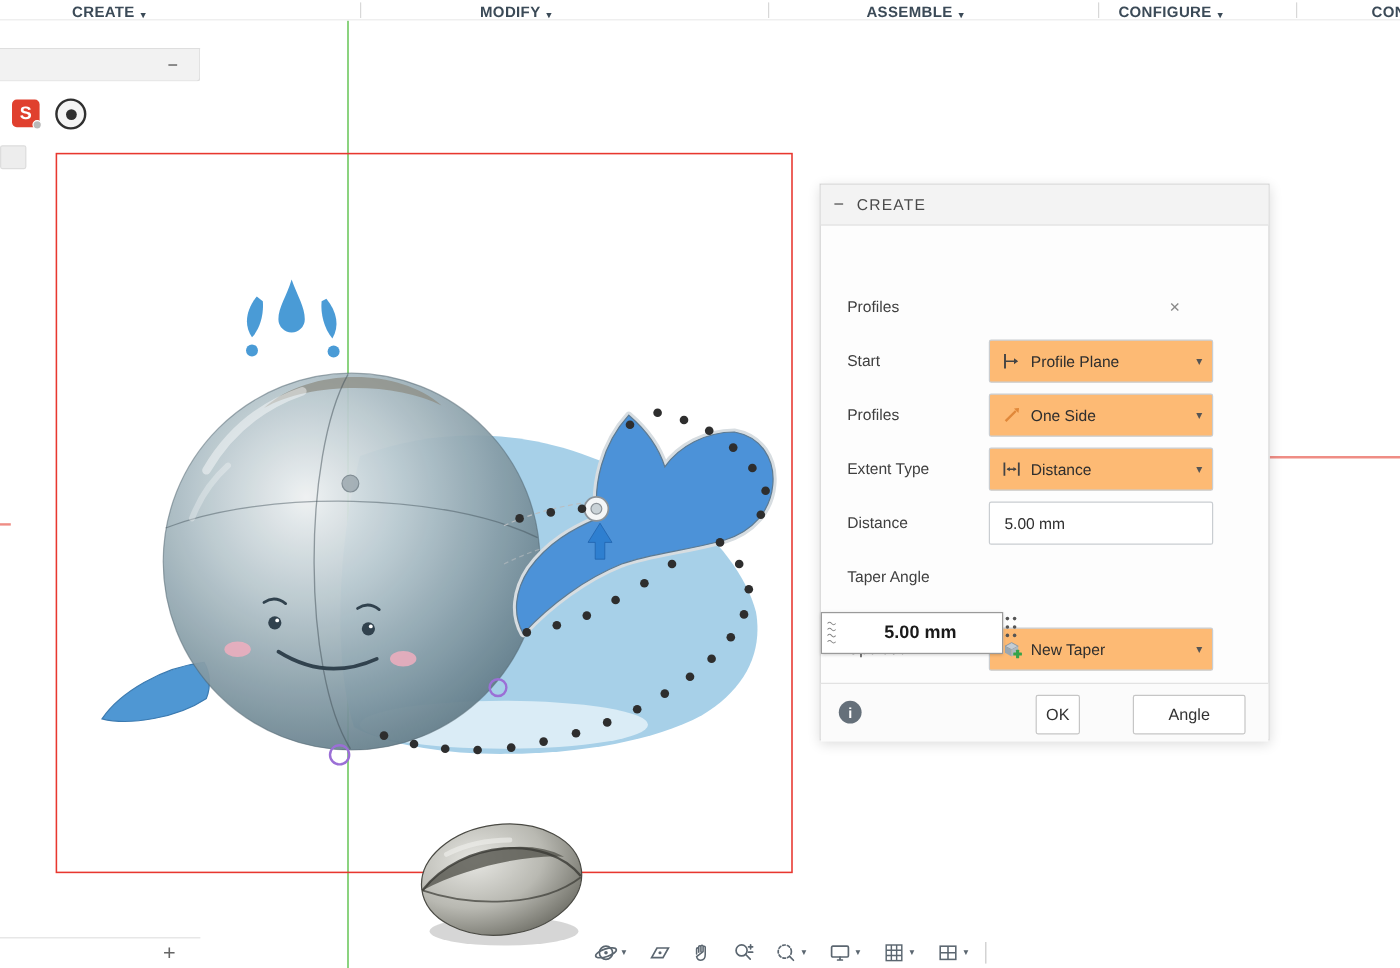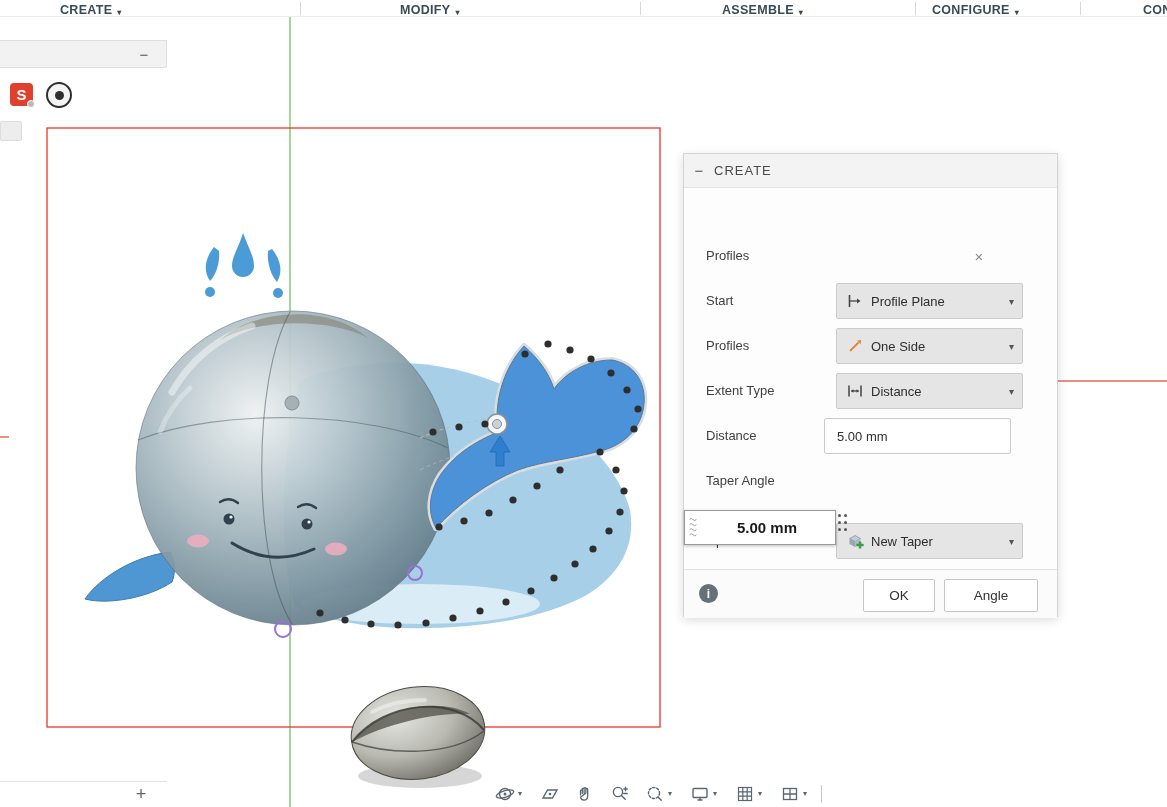--- a/index.html
+++ b/index.html
@@ -52,37 +52,37 @@
   .ctrl { position:absolute; left:140px; top:0; height:36px; }
   .type-btn { width:36px; height:32px; margin-top:2px; margin-right:8px; background:#fff;
               border:1px solid transparent; border-radius:2px; display:inline-flex;
               align-items:center; justify-content:center; cursor:pointer; }
   .type-btn.selected { border:1px solid #0696d7; background:#e4f3fb; }
   #profiles-btn { width:128px; height:36px; border:1.5px solid #0696d7; background:#e4f3fb;
                   border-radius:2px; display:flex; align-items:center; gap:6px; padding-left:8px;
                   font-size:13px; color:#2e2e2e; cursor:pointer; }
   #profiles-clear { position:absolute; left:280px; top:0; width:30px; height:36px; display:flex;
                     align-items:center; justify-content:center; color:#8a8a8a; font-size:15px; cursor:pointer; }
-  .dd { width:187px; height:36px; background:#e5e5e5; border:1px solid #c9cdd1; border-radius:2px;
-        display:flex; align-items:center; padding:0 6px 0 6px; cursor:pointer;margin-left:12px; }
+  .dd { width:187px; height:36px; background:#fdba74; border:1px solid #c9cdd1; border-radius:2px;
+        display:flex; align-items:center; padding:0 6px 0 6px; cursor:pointer; }
   .dd-icon { width:24px; height:20px; display:flex; align-items:center; justify-content:center; }
   .dd-text { flex:1; font-size:13px; color:#2e2e2e; padding-left:4px; }
   .dd-caret { font-size:10px; color:#555; padding-right:2px; }
   .tinput { width:187px; height:36px; background:#fff; border:1px solid #c9cdd1; border-radius:2px;
             font-size:13px; color:#2e2e2e; padding-left:12px;
             font-family:"Liberation Sans", sans-serif; }
   #dlg-footer { position:absolute; left:0; top:415px; width:100%; height:49px; background:#fbfbfb;
                 border-top:1px solid #e2e2e2; }
   #info-icon { position:absolute; left:15px; top:14px; width:19px; height:19px; border-radius:50%;
                background:#65707a; color:#fff; font-size:12px; font-weight:bold; display:flex;
                align-items:center; justify-content:center; }
   .dlg-btn { position:absolute; top:9px; height:33px; background:#fff; border:1px solid #c6c6c6;
              border-radius:2px; font-size:13.5px; color:#333; cursor:pointer;
              font-family:"Liberation Sans", sans-serif; }
-  #ok-btn { left:179px; width:72px; }
+  #ok-btn { left:179px; width:37px; }
   #cancel-btn { left:260px; width:94px; }
 
   
   #floating-box { position:absolute; left:684px; top:510px; width:152px; height:35px; background:#fff;
                   border:1px solid #9a9a9a; box-shadow:0 1px 3px rgba(0,0,0,.25); z-index:40;
                   display:flex; align-items:center; }
   #floating-grip { width:14px; height:28px; display:flex; flex-direction:column; justify-content:space-between;
                    padding:3px 0 3px 3px; }
   #floating-value { flex:1; text-align:center; font-size:15px; font-weight:bold; color:#1a1a1a; }
   #kebab-handle { position:absolute; left:838px; top:514px; width:12px; height:28px; z-index:40;

